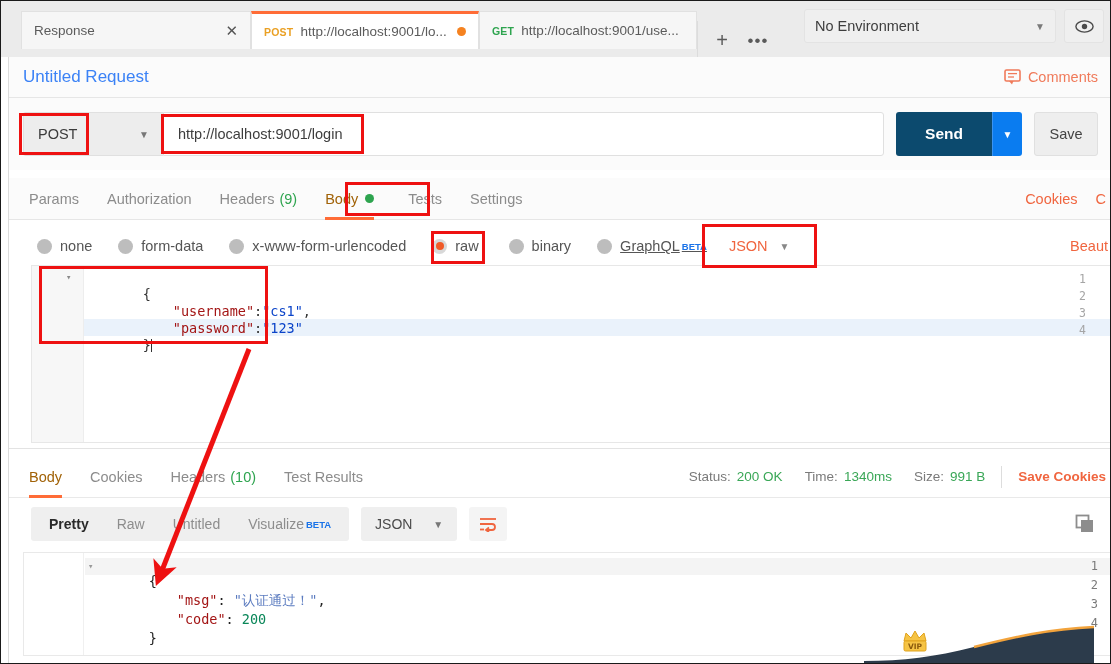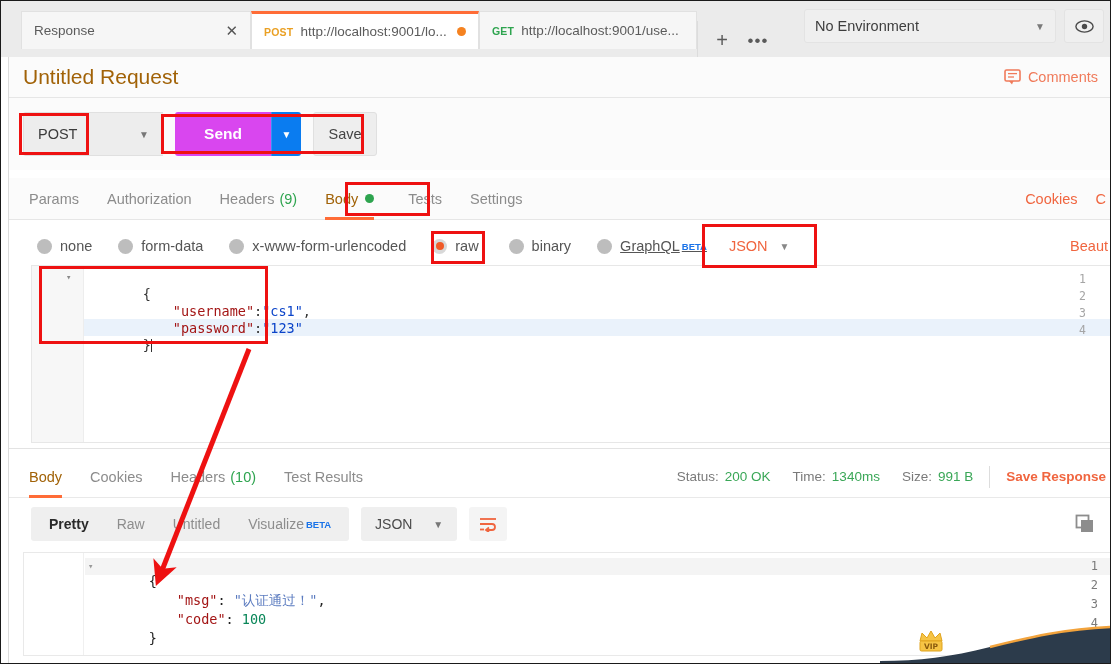--- a/index.html
+++ b/index.html
@@ -82,21 +82,21 @@
     border: 1px solid #e3e3e3; border-radius: 3px;
     display: flex; align-items: center; justify-content: center;
   }
 
   
   .namebar {
     position: absolute; left: 8px; top: 56px; width: 1103px; height: 41px;
     background: #fbfbfb; border-bottom: 1px solid #e6e6e6;
     display: flex; align-items: center; padding: 0 14px;
   }
-  .reqname { font-size: 21px; color: #a16207; }
+  .reqname { font-size: 17px; color: #3b82f6; }
   .comments {
     margin-left: auto; display: flex; align-items: center;
     color: #f07a5a; font-size: 14.5px;
   }
   .comments .cm-ico { margin-right: 7px; display: inline-flex; }
 
   
   .urlbar {
     position: absolute; left: 8px; top: 97px; width: 1103px; height: 72px;
     background: #fbfbfb;
@@ -110,21 +110,21 @@
   }
   .method-box .caret { margin-left: auto; color: #777; font-size: 10px; }
   .url-box {
     flex: 1; height: 44px; background: #ffffff;
     border: 1px solid #e0e0e0; border-radius: 0 3px 3px 0;
     display: flex; align-items: center; padding: 0 14px;
     font-size: 14.5px; color: #3d3d3d;
   }
   .send-wrap { display: flex; margin-left: 12px; }
   .send-btn {
-    width: 96px; height: 44px; background: #d946ef; color: #fff;
+    width: 96px; height: 44px; background: #0c4a6e; color: #fff;
     font-size: 15.5px; font-weight: bold;
     display: flex; align-items: center; justify-content: center;
     border-radius: 3px 0 0 3px;
   }
   .send-caret {
     width: 30px; height: 44px; background: #0a7cf0; color: #fff;
     display: flex; align-items: center; justify-content: center;
     border-left: 1px solid #3a93f2; border-radius: 0 3px 3px 0; font-size: 10px;
   }
   .save-btn {
@@ -303,21 +303,21 @@
     position: absolute; border: 3px solid #ee1111;
     pointer-events: none; z-index: 40;
   }
   .anno-svg {
     position: absolute; left: 0; top: 0; width: 1111px; height: 664px;
     pointer-events: none; z-index: 45;
   }
 
   
   .watermark {
-    position: absolute; right: 0; bottom: 0; width: 230px; height: 56px;
+    position: absolute; right: 16px; bottom: 0; width: 230px; height: 56px;
     z-index: 5; overflow: hidden;
   }
   .left-rail {
     position: absolute; left: 0; top: 56px; width: 8px; height: 608px;
     background: #fff; border-right: 1px solid #dcdcdc;
   }
 </style>
 </head>
 <body>
 
@@ -378,20 +378,23 @@
       </span>
       <span>Comments</span>
     </div>
   </div>
 
   <div class="urlbar">
     <div class="method-box">
       <span>POST</span>
       <span class="caret">▼</span>
     </div>
+    <div class="url-box">
+      <span>http://localhost:9001/login</span>
+    </div>
     <div class="send-wrap">
       <div class="send-btn">Send</div>
       <div class="send-caret">▼</div>
     </div>
     <div class="save-btn">Save</div>
   </div>
 
   <div class="reqtabs">
     <div class="rtab">
       <span>Params</span>
@@ -496,21 +499,21 @@
     </div>
 
     <div class="resp-status">
       <span class="kv">Status:</span>
       <span class="kv val" style="margin-left:6px;">200 OK</span>
       <span class="kv">Time:</span>
       <span class="kv val" style="margin-left:6px;">1340ms</span>
       <span class="kv">Size:</span>
       <span class="kv val" style="margin-left:6px;">991 B</span>
       <span class="sep"></span>
-      <span class="saveresp">Save Response</span>
+      <span class="saveresp">Save Cookies</span>
     </div>
   </div>
 
   <div class="resp-viewtabs">
     <div class="segbox">
       <div class="seg active">Pretty</div>
       <div class="seg">Raw</div>
       <div class="seg">Untitled</div>
       <div class="seg">
         <span>Visualize</span>
@@ -547,21 +550,21 @@
       <span class="rk-pun">{</span>
     </div>
 
     <div class="r-ln" style="top:25px;">2</div>
     <div class="r-code" style="top:23px; left:104px;">
       <span class="rk-key">"msg"</span><span class="rk-pun">: </span><span class="rk-str">"认证通过！"</span><span class="rk-pun">,</span>
     </div>
 
     <div class="r-ln" style="top:44px;">3</div>
     <div class="r-code" style="top:42px; left:104px;">
-      <span class="rk-key">"code"</span><span class="rk-pun">: </span><span class="rk-num">100</span>
+      <span class="rk-key">"code"</span><span class="rk-pun">: </span><span class="rk-num">200</span>
     </div>
 
     <div class="r-ln" style="top:63px;">4</div>
     <div class="r-code" style="top:61px;">
       <span class="rk-pun">}</span>
     </div>
   </div>
 
   <div class="watermark">
     <svg width="230" height="56" viewBox="0 0 230 56">

